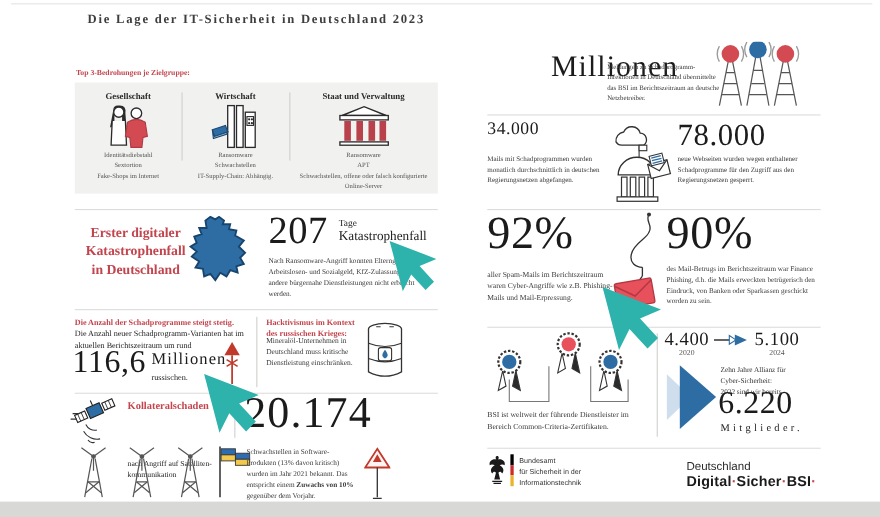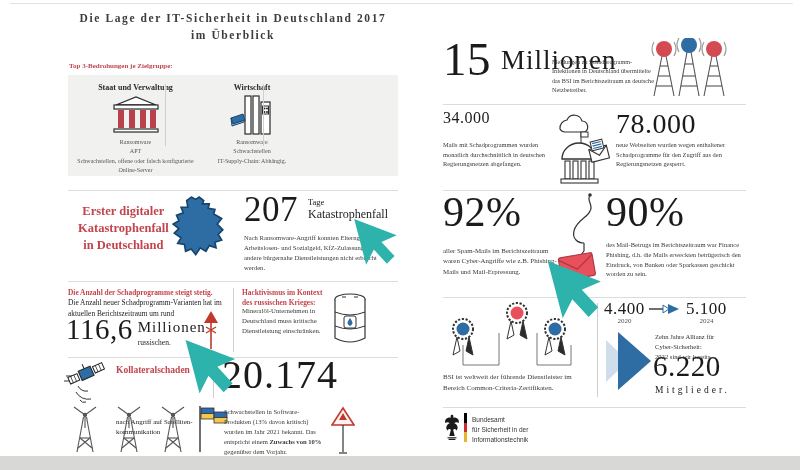--- a/index.html
+++ b/index.html
@@ -84,44 +84,41 @@
   .brand-dot{color:#c2454e;font-weight:bold;}
 </style>
 </head>
 <body>
 
 <div class="stage">
 
   <div class="topline"></div>
 
   <div class="abs title">
-    <div>Die Lage der IT-Sicherheit in Deutschland 2017</div>
-    <div>im Überblick</div>
+    <div>Die Lage der IT-Sicherheit in Deutschland 2023</div>
   </div>
 
   <div class="abs toplabel red b">Top 3-Bedrohungen je Zielgruppe:</div>
 
   <div class="abs threatbox">
-    <div class="tg tg3">
-      <div class="tg-name">Staat und Verwaltung</div>
+    <div class="tg tg1">
+      <div class="tg-name">Gesellschaft</div>
       <div class="tg-icon">
-        <svg width="56" height="40" viewBox="0 0 56 40">
-          <path d="M8,10 L28,2 L48,10 Z" fill="#fff" stroke="#2b2b2b" stroke-width="1.3"></path>
-          <rect x="6" y="10" width="44" height="4" fill="#fff" stroke="#2b2b2b" stroke-width="1.2"></rect>
-          <rect x="10" y="15" width="6" height="18" fill="#b8414b"></rect>
-          <rect x="21" y="15" width="6" height="18" fill="#b8414b"></rect>
-          <rect x="32" y="15" width="6" height="18" fill="#b8414b"></rect>
-          <rect x="42" y="15" width="6" height="18" fill="#b8414b"></rect>
-          <rect x="6" y="34" width="44" height="3" fill="#fff" stroke="#2b2b2b" stroke-width="1.2"></rect>
+        <svg width="44" height="42" viewBox="0 0 44 42">
+          <path d="M8,6 Q8,1 14,2 Q20,2 19,9 L20,22 L16,20 L16,12 Q12,13 9,11 L9,20 L5,22 Z" fill="#2b2b2b"></path>
+          <circle cx="13" cy="8" r="4.6" fill="#fff" stroke="#2b2b2b" stroke-width="1.2"></circle>
+          <path d="M7,16 L6,38 L20,38 L19,16" fill="#fff" stroke="#2b2b2b" stroke-width="1.2"></path>
+          <circle cx="29" cy="9" r="4.8" fill="#fff" stroke="#2b2b2b" stroke-width="1.2"></circle>
+          <path d="M21,17 Q29,12 37,17 L39,30 L35,31 L34,40 L24,40 L23,31 L19,30 Z" fill="#d34a52" stroke="#b03a44" stroke-width="1"></path>
         </svg>
       </div>
       <div class="tg-items">
-        <div>Ransomware</div>
-        <div>APT</div>
-        <div>Schwachstellen, offene oder falsch konfigurierte Online-Server</div>
+        <div>Identitätsdiebstahl</div>
+        <div>Sextortion</div>
+        <div>Fake-Shops im Internet</div>
       </div>
     </div>
     <div class="tg tg2">
       <div class="tg-name">Wirtschaft</div>
       <div class="tg-icon">
         <svg width="46" height="42" viewBox="0 0 46 42">
           <rect x="16" y="2" width="6" height="38" fill="#fff" stroke="#2b2b2b" stroke-width="1.2"></rect>
           <rect x="24" y="2" width="6" height="38" fill="#fff" stroke="#2b2b2b" stroke-width="1.2"></rect>
           <rect x="32" y="8" width="9" height="32" fill="#fff" stroke="#2b2b2b" stroke-width="1.2"></rect>
           <rect x="33.5" y="12" width="6" height="8" fill="none" stroke="#2b2b2b" stroke-width="1"></rect>
@@ -132,20 +129,39 @@
           <path d="M2,24 L14,20 L16,26 L4,30 Z" fill="#2e6da4" stroke="#1d4a73" stroke-width="1"></path>
           <path d="M2,24 L3,32 L15,28 L16,26 L4,30 Z" fill="#9db9d2" stroke="#1d4a73" stroke-width="1"></path>
         </svg>
       </div>
       <div class="tg-items">
         <div>Ransomware</div>
         <div>Schwachstellen</div>
         <div>IT-Supply-Chain: Abhängig.</div>
       </div>
     </div>
+    <div class="tg tg3">
+      <div class="tg-name">Staat und Verwaltung</div>
+      <div class="tg-icon">
+        <svg width="56" height="40" viewBox="0 0 56 40">
+          <path d="M8,10 L28,2 L48,10 Z" fill="#fff" stroke="#2b2b2b" stroke-width="1.3"></path>
+          <rect x="6" y="10" width="44" height="4" fill="#fff" stroke="#2b2b2b" stroke-width="1.2"></rect>
+          <rect x="10" y="15" width="6" height="18" fill="#b8414b"></rect>
+          <rect x="21" y="15" width="6" height="18" fill="#b8414b"></rect>
+          <rect x="32" y="15" width="6" height="18" fill="#b8414b"></rect>
+          <rect x="42" y="15" width="6" height="18" fill="#b8414b"></rect>
+          <rect x="6" y="34" width="44" height="3" fill="#fff" stroke="#2b2b2b" stroke-width="1.2"></rect>
+        </svg>
+      </div>
+      <div class="tg-items">
+        <div>Ransomware</div>
+        <div>APT</div>
+        <div>Schwachstellen, offene oder falsch konfigurierte Online-Server</div>
+      </div>
+    </div>
   </div>
   <div class="vdiv" style="left:165px;top:84px;height:62px;"></div>
   <div class="vdiv" style="left:263px;top:84px;height:62px;"></div>
 
   <div class="hdiv" style="left:68px;top:190px;width:330px;"></div>
 
   <div class="abs kat-head red">
     <div>Erster digitaler</div>
     <div>Katastrophenfall</div>
     <div>in Deutschland</div>
@@ -294,21 +310,20 @@
   </div>
   <div class="abs" style="left:331px;top:406px;">
     <svg width="24" height="50" viewBox="0 0 24 50">
       <path d="M12,2 L23,19 L1,19 Z" fill="#fdf3f3" stroke="#c0392b" stroke-width="1.6"></path>
       <path d="M12,7 L16,14 L8,14 Z" fill="#c0392b"></path>
       <line x1="12" y1="19" x2="12" y2="46" stroke="#333" stroke-width="1.2"></line>
       <line x1="8" y1="47" x2="16" y2="47" stroke="#333" stroke-width="1.2"></line>
     </svg>
   </div>
 
-  <div class="abs num rp-num">15</div>
   <div class="abs rp-unit">Millionen</div>
   <div class="abs desc rp-desc">Meldungen zu Schadprogramm-Infektionen in Deutschland übermittelte das BSI im Berichtszeitraum an deutsche Netzbetreiber.</div>
   <div class="abs" style="left:650px;top:38px;">
     <svg width="78" height="60" viewBox="0 0 78 60">
       <g stroke="#555" stroke-width="1.1" fill="none">
         <line x1="4" y1="58" x2="12" y2="18"></line>
           <line x1="24" y1="58" x2="16" y2="18"></line>
         <line x1="6" y1="48" x2="22" y2="48"></line>
           <line x1="8" y1="38" x2="20" y2="38"></line>
           <line x1="10" y1="28" x2="18" y2="28"></line>
@@ -459,15 +474,19 @@
   <div class="abs tricolor">
     <div style="background:#000;"></div>
       <div style="background:#cc2b2b;"></div>
       <div style="background:#e8b430;"></div>
   </div>
   <div class="abs bsi-text sans">
     <div>Bundesamt</div>
     <div>für Sicherheit in der</div>
     <div>Informationstechnik</div>
   </div>
+  <div class="abs brand sans">
+    <div class="brand-l1">Deutschland</div>
+    <div class="brand-l2"><span>Digital</span><span class="brand-dot">·</span><span>Sicher</span><span class="brand-dot">·</span><span>BSI</span><span class="brand-dot">·</span></div>
+  </div>
 
   <div class="bottombar"></div>
 </div>
 
 </body></html>

